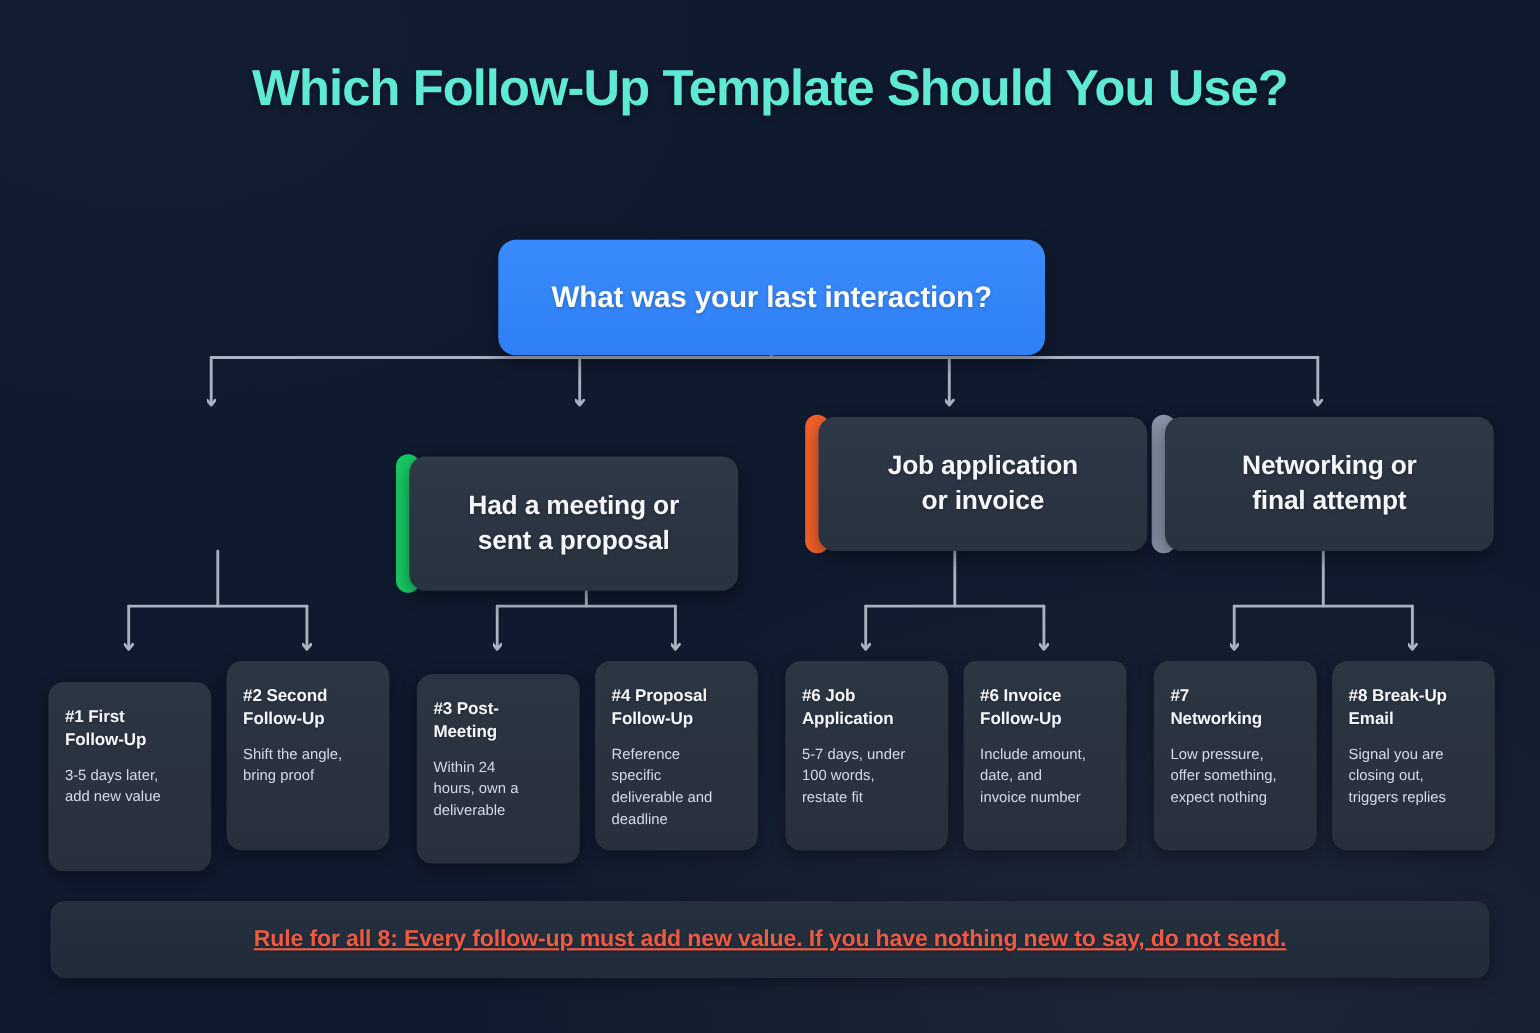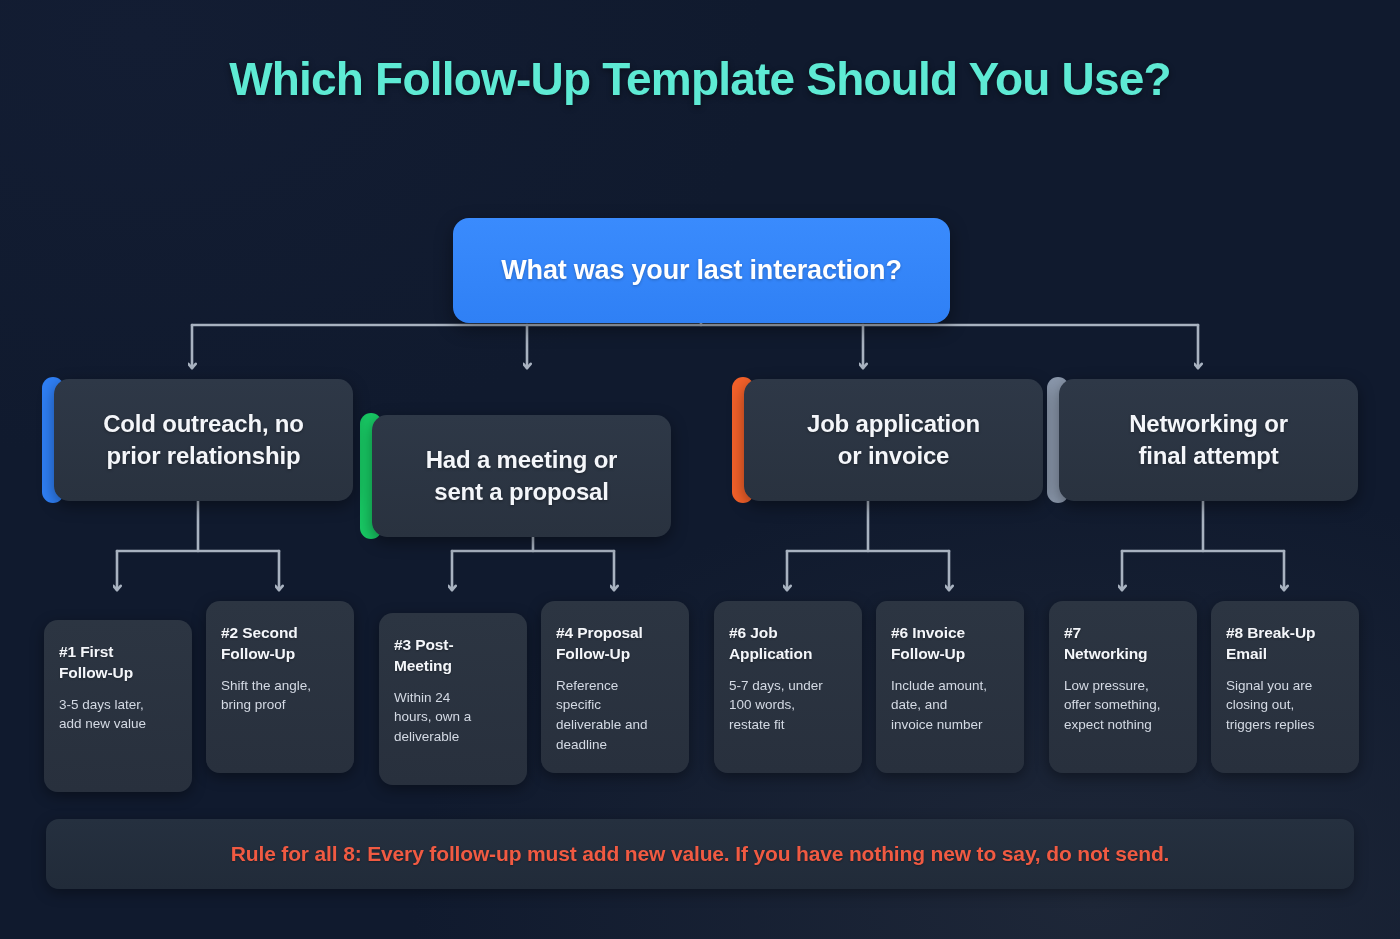--- a/index.html
+++ b/index.html
@@ -179,20 +179,21 @@
     justify-content: center;
     z-index: 3;
   }
   .footer-banner .rule-text {
     font-size: 21px;
     font-weight: 700;
     color: #f05a42;
     letter-spacing: -0.15px;
     text-align: center;
     text-shadow: 0 1px 2px rgba(0,0,0,0.3);
+    text-decoration: underline;
   }
 </style>
 </head>
 <body>
 
 <div id="stage">
 
   <svg id="wires" viewBox="0 0 1400 939">
     <defs>
       <marker id="arrowhead" markerWidth="9" markerHeight="9" refX="4.2" refY="7.4" orient="0" markerUnits="userSpaceOnUse">
@@ -233,27 +234,20 @@
     </g>
   </svg>
 
   <h1 class="page-title">Which Follow-Up Template Should You Use?</h1>
 
   <div class="root-node">
     <span class="label">What was your last interaction?</span>
   </div>
 
   <div class="branch-row">
-    <div class="branch-node" style="left:42px;">
-      <div class="accent" style="background:#2f7ff5;"></div>
-      <div class="panel">
-        <span class="label">Cold outreach, no
-prior relationship</span>
-      </div>
-    </div>
     <div class="branch-node" style="left:360px;margin-top:36px;">
       <div class="accent" style="background:#18c964;"></div>
       <div class="panel">
         <span class="label">Had a meeting or
 sent a proposal</span>
       </div>
     </div>
     <div class="branch-node" style="left:732px;padding-left:24px;">
       <div class="accent" style="background:#f4612a;"></div>
       <div class="panel">

